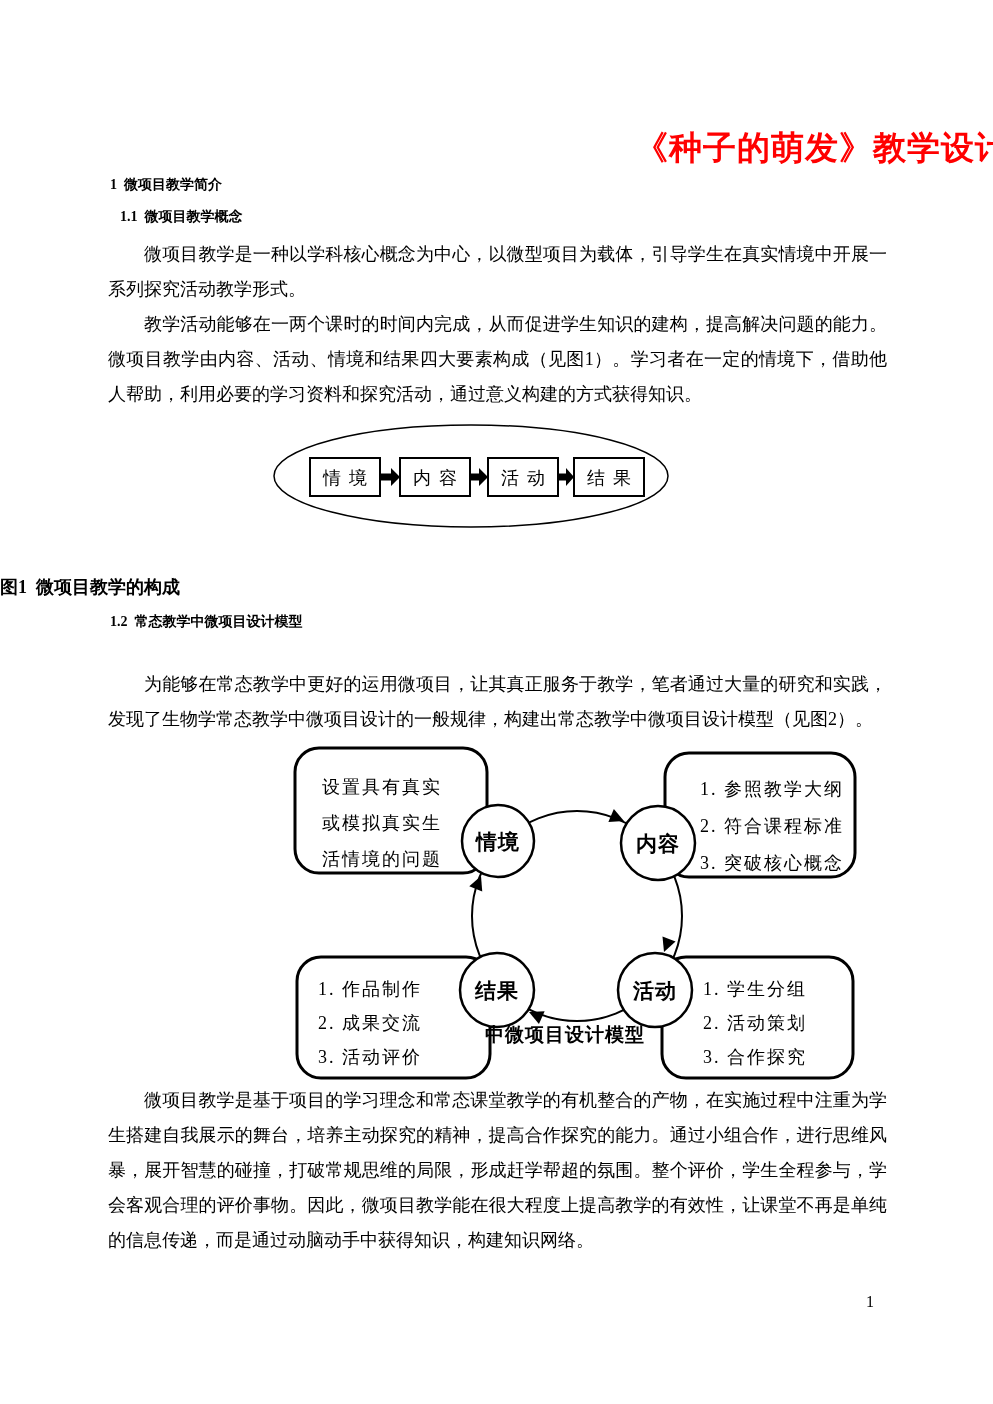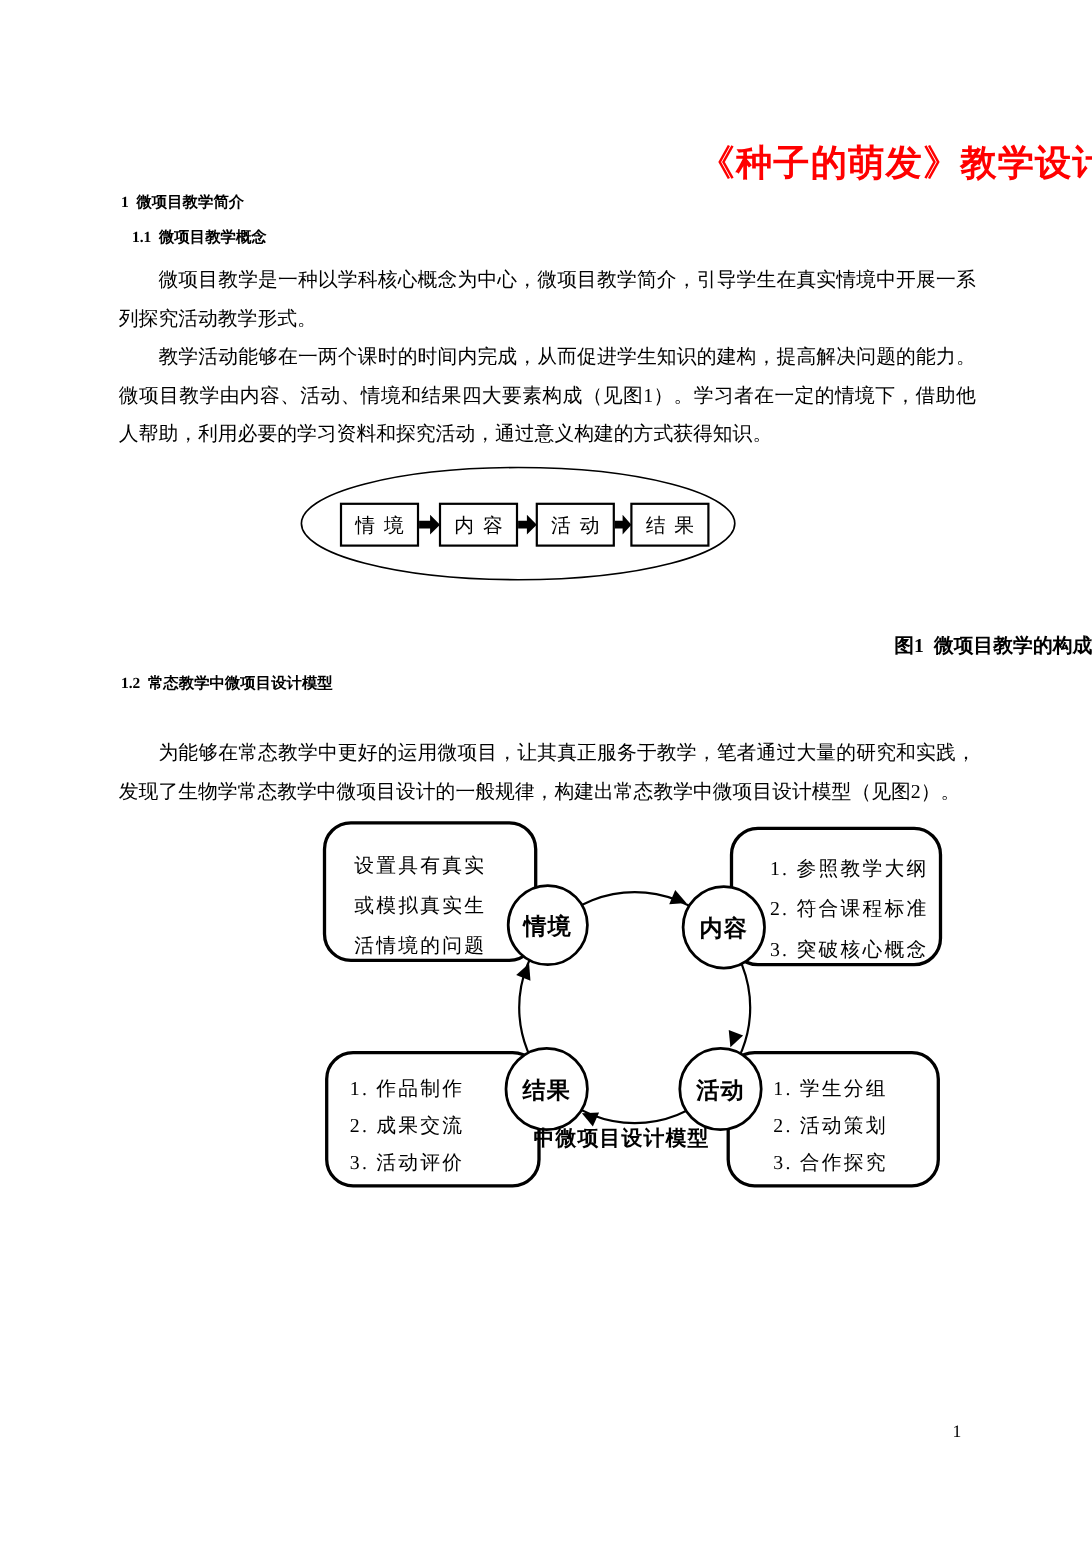--- a/index.html
+++ b/index.html
@@ -27,21 +27,21 @@
     line-height:24px;
   }
   .para{
     left:108px;width:779px;
     font-size:18px;line-height:35px;
     text-align:justify;
     text-indent:36px;
   }
   .fig-caption{
     left:0;top:575px;width:993px;
-    text-align:right;
+    text-align:left;
     font-size:18px;font-weight:bold;
     white-space:pre-wrap;
   }
   .page-number{
     left:840px;top:1293px;width:60px;
     text-align:center;font-size:16px;
   }
   svg{display:block;}
   .ln{fill:none;stroke:#000;stroke-width:1.5;}
   .bx{fill:#fff;stroke:#000;stroke-width:2;}
@@ -58,21 +58,21 @@
 </head>
 <body>
 
 <div class="page">
 
   <div class="abs doc-title" style="color: rgb(255, 0, 0);">《种子的萌发》教学设计</div>
 
   <div class="abs h2" style="top:173px;">1  微项目教学简介</div>
   <div class="abs h2" style="top:205px;margin-left:10px;">1.1  微项目教学概念</div>
 
-  <div class="abs para" style="top:237px;">微项目教学是一种以学科核心概念为中心，微项目教学简介，引导学生在真实情境中开展一系列探究活动教学形式。</div>
+  <div class="abs para" style="top:237px;">微项目教学是一种以学科核心概念为中心，以微型项目为载体，引导学生在真实情境中开展一系列探究活动教学形式。</div>
   <div class="abs para" style="top:307px;">教学活动能够在一两个课时的时间内完成，从而促进学生知识的建构，提高解决问题的能力。微项目教学由内容、活动、情境和结果四大要素构成（见图1）。学习者在一定的情境下，借助他人帮助，利用必要的学习资料和探究活动，通过意义构建的方式获得知识。</div>
 
   <svg class="abs" style="left:265px;top:421px;" width="412" height="112" viewBox="0 0 412 112">
     <ellipse class="ln" cx="206" cy="55" rx="197" ry="51"></ellipse>
     <rect class="bx" x="45" y="37" width="70" height="38"></rect>
     <rect class="bx" x="135" y="37" width="70" height="38"></rect>
     <rect class="bx" x="223" y="37" width="70" height="38"></rect>
     <rect class="bx" x="309" y="37" width="70" height="38"></rect>
     <polygon class="arrow" points="116,52.5 126,52.5 126,47 135,56 126,65 126,59.5 116,59.5"></polygon>
     <polygon class="arrow" points="206,52.5 214,52.5 214,47 223,56 214,65 214,59.5 206,59.5"></polygon>
@@ -122,16 +122,17 @@
     <text class="node-label" x="655" y="258" text-anchor="middle">活动</text>
 
     <polygon class="arrow" points="-14,-7 0,0 -14,7" transform="translate(624,81) rotate(23)"></polygon>
     <polygon class="arrow" points="-14,-7 0,0 -14,7" transform="translate(664,212) rotate(111)"></polygon>
     <polygon class="arrow" points="-14,-7 0,0 -14,7" transform="translate(529,272) rotate(204)"></polygon>
     <polygon class="arrow" points="-14,-7 0,0 -14,7" transform="translate(481,136) rotate(-68)"></polygon>
 
     <text class="fig2-caption" x="485" y="301">中微项目设计模型</text>
   </svg>
 
+  <div class="abs para" style="top:1083px;">微项目教学是基于项目的学习理念和常态课堂教学的有机整合的产物，在实施过程中注重为学生搭建自我展示的舞台，培养主动探究的精神，提高合作探究的能力。通过小组合作，进行思维风暴，展开智慧的碰撞，打破常规思维的局限，形成赶学帮超的氛围。整个评价，学生全程参与，学会客观合理的评价事物。因此，微项目教学能在很大程度上提高教学的有效性，让课堂不再是单纯的信息传递，而是通过动脑动手中获得知识，构建知识网络。</div>
 
   <div class="abs page-number">1</div>
 
 </div>
 
 </body></html>

